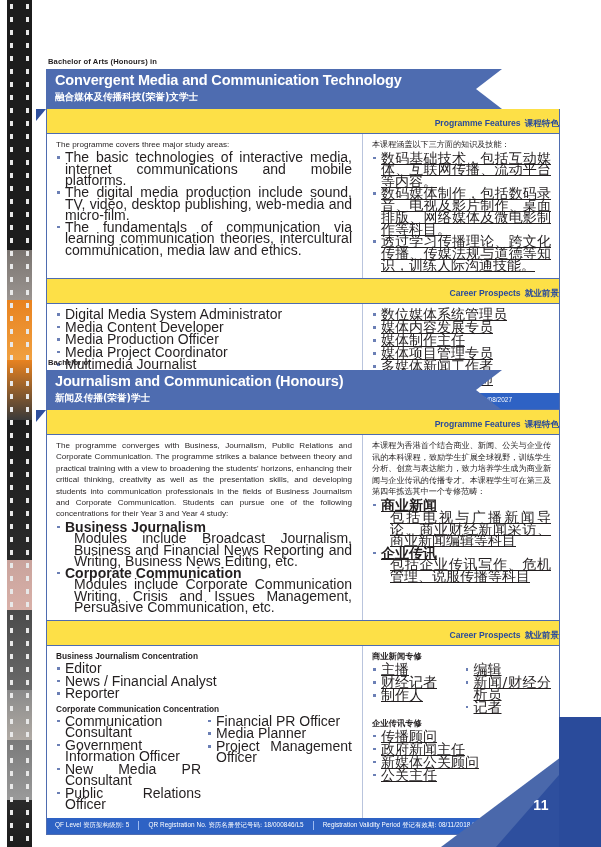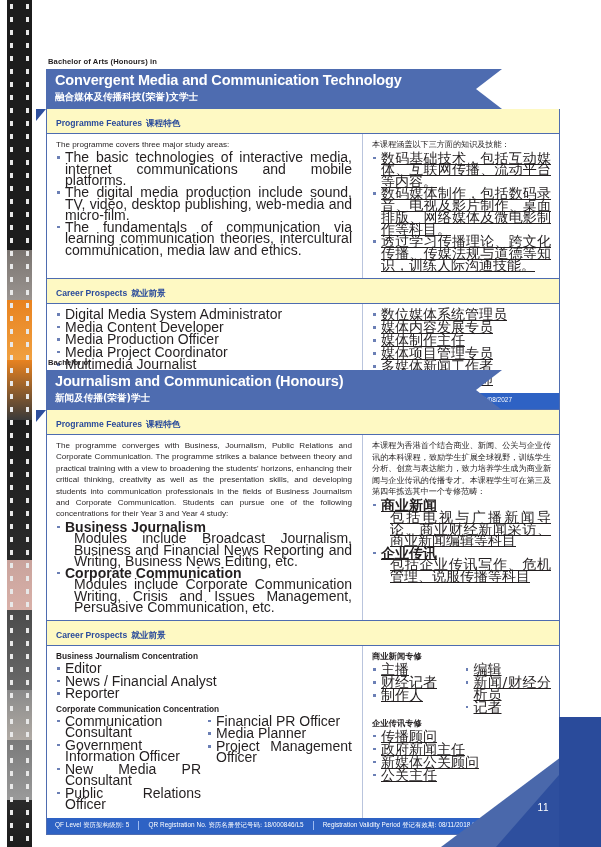--- a/index.html
+++ b/index.html
@@ -35,21 +35,21 @@
   }
   
   .corner{position:absolute;right:0;bottom:0;width:175px;height:130px;}
   .tri1{position:absolute;right:0;bottom:0;width:0;height:0;
         border-left:160px solid transparent;border-bottom:120px solid #4a68ab;}
   .tri2{position:absolute;right:0;bottom:0;width:0;height:0;
         border-left:105px solid transparent;border-bottom:120px solid #2e4f9e;}
   .bar-right{position:absolute;right:0;bottom:0;width:42px;height:130px;background:#2a4b9b;}
   .pagenum{
     position:absolute;right:52px;bottom:34px;
-    color:#ffffff;font-size:10px;font-weight:normal;letter-spacing:.5px;
+    color:#ffffff;font-size:14px;font-weight:bold;letter-spacing:.5px;
   }
   
   .prog{position:absolute;left:46px;width:514px;}
   .eyebrow{
     font-size:7.6px;color:#231f20;font-weight:bold;letter-spacing:.1px;
     margin:0 0 3px 2px;
   }
   .titlebar{position:relative;height:40px;}
   .titlebar .shape{
     position:absolute;left:0;top:0;width:430px;height:40px;background:#4e6cb0;
@@ -69,22 +69,23 @@
     font-family:"DejaVu Sans",sans-serif;white-space:nowrap;margin-top:1px;
   }
   .tab{
     position:absolute;left:-10px;top:40px;width:0;height:0;
     border-left:10px solid #2e4f9e;border-bottom:12px solid transparent;
   }
   .body-box{
     border:1px solid #4e6cb0;border-top:none;position:relative;
   }
   .sect-head{
-    background:#fef9c3;border-bottom:1px solid #4e6cb0;
+    background:#fde047;border-bottom:1px solid #4e6cb0;
     padding:3px 0 3px 9px;
+    text-align:right;
   }
   .sect-head .en{color:#2a4b9b;font-size:8.6px;font-weight:bold;}
   .sect-head .zh{color:#2a4b9b;font-size:8.6px;font-weight:bold;
       font-family:"DejaVu Sans",sans-serif;margin-left:4px;}
   .cols{display:flex;}
   .col-l{width:316px;padding:5px 10px 6px 9px;box-sizing:border-box;
       border-right:1px solid #b9c4dd;}
   .col-r{width:196px;padding:5px 8px 6px 9px;box-sizing:border-box;}
   .en-p{
     font-size:8.1px;color:#231f20;line-height:11.4px;text-align:justify;

